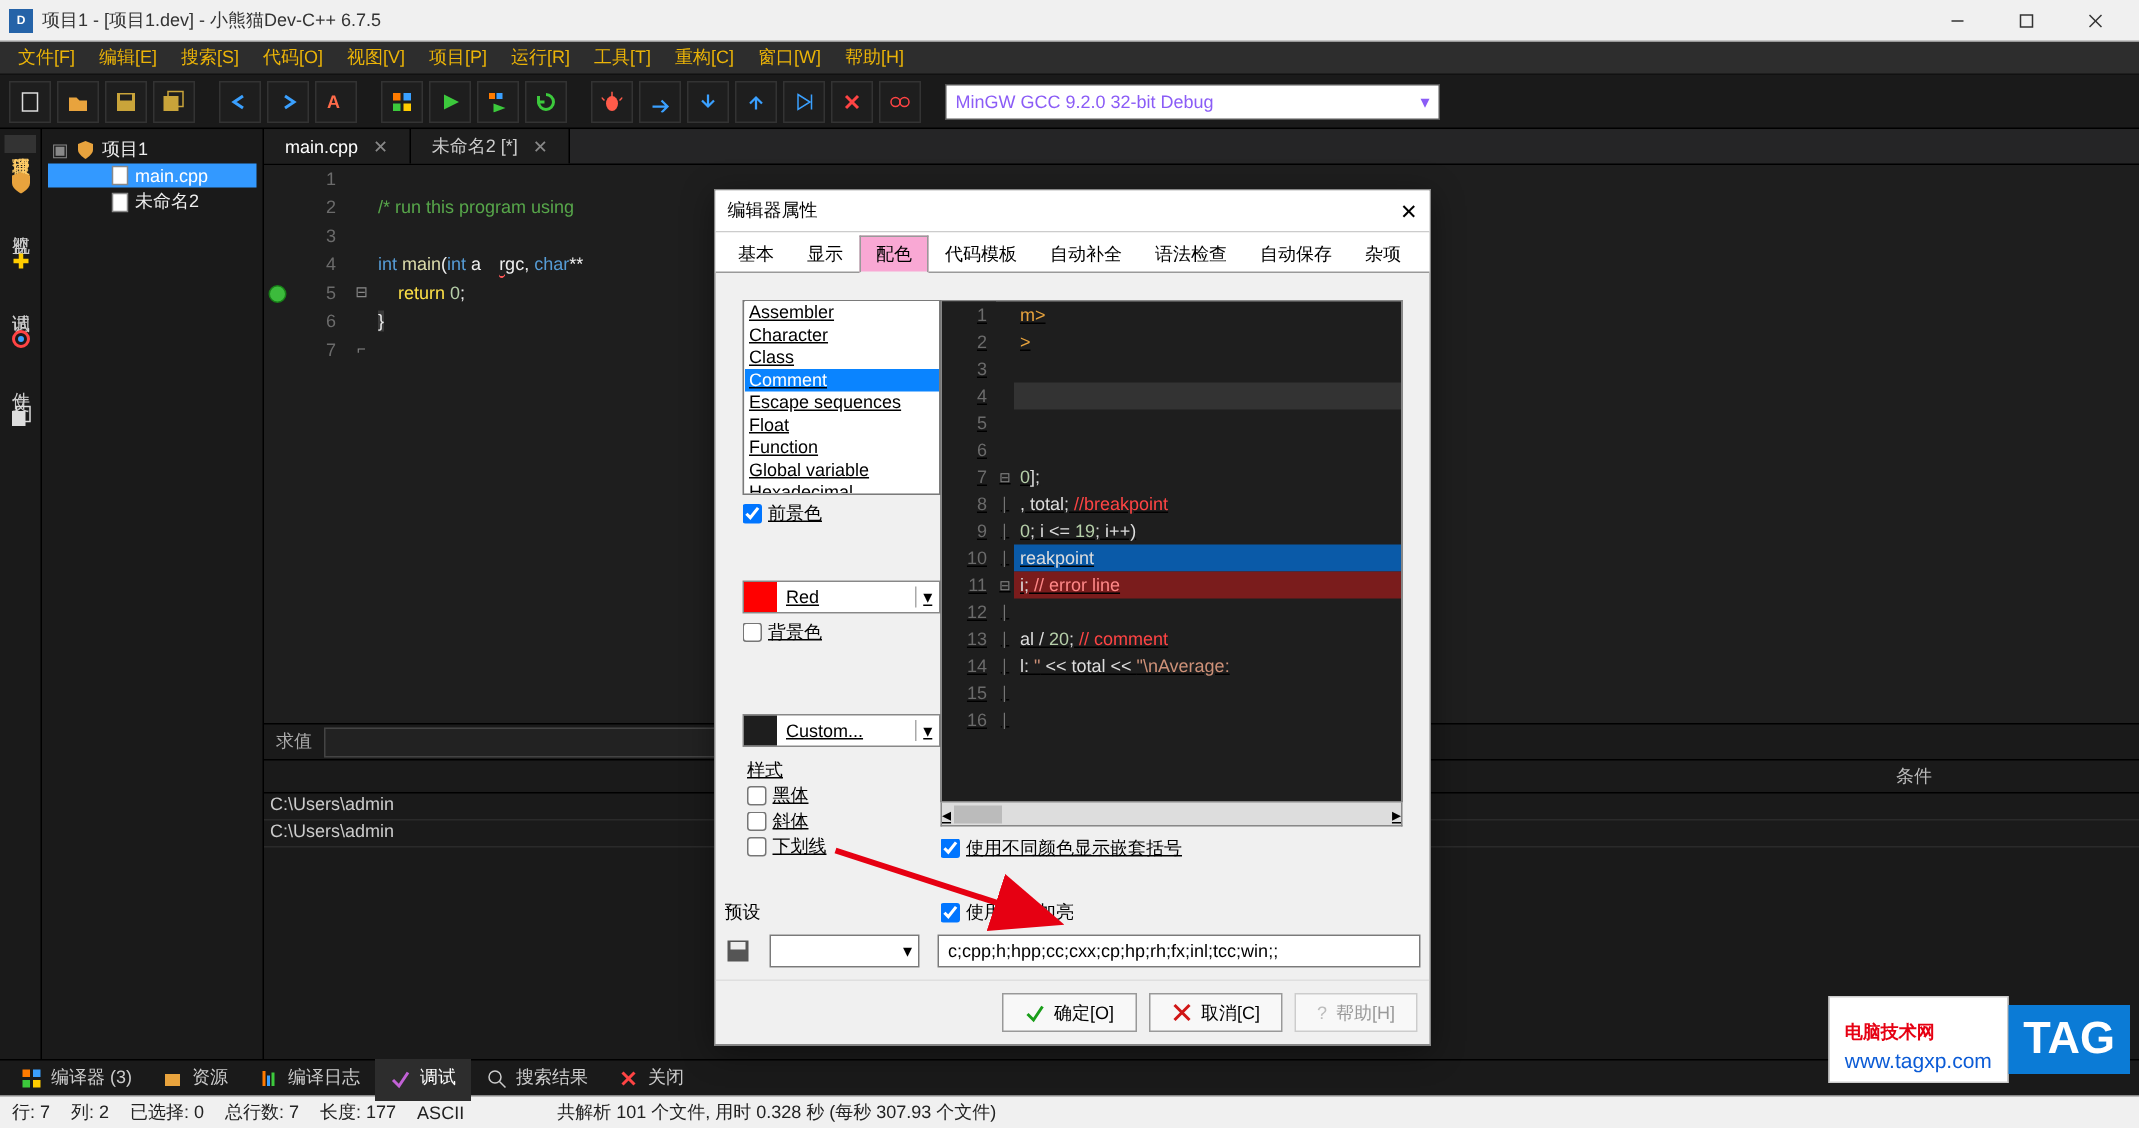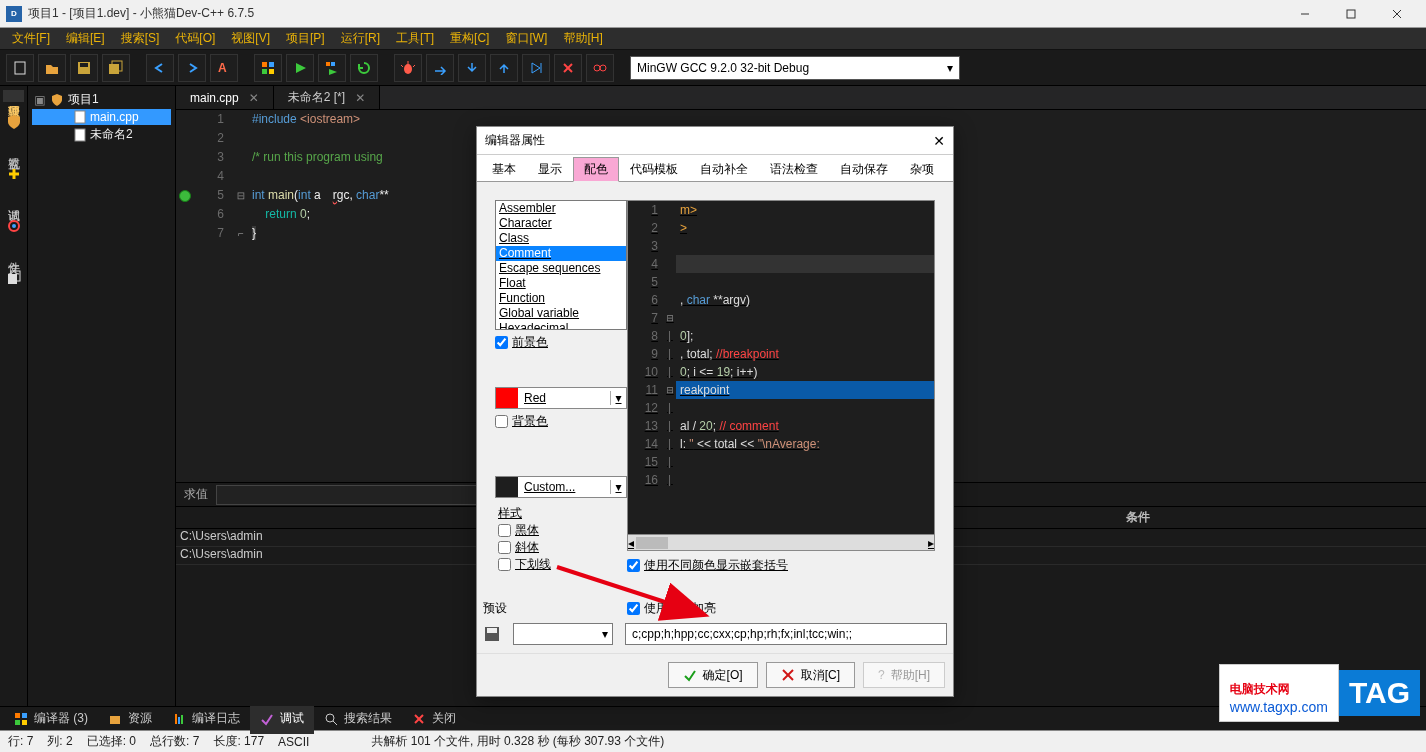--- a/index.html
+++ b/index.html
@@ -6,21 +6,21 @@
 body { background: #1e1e1e; color: #ccc; width: 1426px; height: 752px; overflow: hidden; position: relative; }
 .titlebar { height: 28px; background: #f0f0f0; color: #333; display: flex; align-items: center; padding: 0 6px; border-bottom: 1px solid #999; }
 .titlebar .icon { width: 16px; height: 16px; background: #2563a8; margin-right: 6px; display: inline-flex; align-items: center; justify-content: center; color:#fff; font-size:8px; font-weight:bold;}
 .titlebar .spacer { flex: 1; }
 .winbtn { width: 46px; height: 28px; display: flex; align-items: center; justify-content: center; color: #333; }
 .menubar { height: 22px; background: #2d2d2d; display: flex; align-items: center; padding: 0 4px; border-bottom:1px solid #111;}
 .menubar .mi { padding: 2px 8px; color: #eab308; cursor: default; }
 .toolbar { height: 36px; background: #1a1a1a; display: flex; align-items: center; padding: 0 6px; gap: 4px; border-bottom:1px solid #000;}
 .tb-btn { width: 28px; height: 28px; display: flex; align-items: center; justify-content: center; border: 1px solid #333; background:#1e1e1e;}
 .tb-sep { width: 8px; }
-.tb-select { height: 24px; width: 330px; background: #fff; color: #000000; border: 1px solid #555; padding: 0 6px; display:flex; align-items:center; justify-content:space-between;}
+.tb-select { height: 24px; width: 330px; background: #fff; color: #8b5cf6; border: 1px solid #555; padding: 0 6px; display:flex; align-items:center; justify-content:space-between;}
 .main { display: flex; height: calc(752px - 28px - 22px - 36px - 24px - 22px); }
 .leftstrip { width: 28px; background: #1a1a1a; display: flex; flex-direction: column; align-items: center; padding-top: 4px; gap: 10px; border-right:1px solid #000;}
 .leftstrip .vtab { writing-mode: vertical-rl; color: #ccc; padding: 6px 2px; cursor:default;}
 .leftstrip .vtab.active { background:#333; color:#ffcc66;}
 .leftstrip .sicon{width:20px;height:20px;display:flex;align-items:center;justify-content:center;}
 .tree { width: 148px; background: #1a1a1a; padding: 4px; border-right:1px solid #000;}
 .tree .node { display: flex; align-items: center; gap: 4px; padding: 1px 2px; color:#eee;}
 .tree .node.sel { background: #3399ff; color:#fff;}
 .tree .indent { width: 16px; }
 .tree .twisty{color:#888; width:12px; text-align:center;}
@@ -30,27 +30,27 @@
 .tab.active { background: #1e1e1e; color:#fff;}
 .tab .x{color:#888;}
 .code { flex: 1; display: flex; font-family: Consolas, monospace; font-size: 13px; }
 .glyph{width:18px; background:#1e1e1e;}
 .gut { width: 40px; text-align: right; color: #6b6b6b; padding-right: 10px; background: #1e1e1e; }
 .gut .ln{height:19px; line-height:19px;}
 .fold{width:14px; color:#888; background:#1e1e1e;}
 .fold .f{height:19px;line-height:19px;text-align:center;font-size:10px;}
 .src { flex: 1; padding-left: 4px; color:#eee;}
 .src .l{height:19px; line-height:19px; white-space:pre;}
-.kw{color:#14b8a6;} .cm{color:#57a64a;} .str{color:#ce9178;} .num{color:#b5cea8;} .fn{color:#dcdcaa;} .ty{color:#569cd6;} .err{text-decoration: underline wavy #ff5555; padding-left: 12px;}
+.kw{color:#fde047;} .cm{color:#57a64a;} .str{color:#ce9178;} .num{color:#b5cea8;} .fn{color:#dcdcaa;} .ty{color:#569cd6;} .err{text-decoration: underline wavy #ff5555; padding-left: 12px;}
 .debugrow{height:24px; background:#1a1a1a; border-top:1px solid #000; display:flex; align-items:center; padding:0 8px; gap:8px; color:#aaa;}
 .debugrow .dsel{width:290px; height:20px; background:#222; border:1px solid #444;}
 .bottom { height: 200px; background: #1a1a1a; border-top:1px solid #000; display:flex; flex-direction:column;}
 .btm-head{height:22px; display:flex; align-items:center; padding:0 0; color:#bbb; border-bottom:1px solid #000;}
 .btm-head .col2{flex:1; text-align:center;}
-.btm-head .col3{width:300px; font-weight:bold;}
+.btm-head .col3{width:300px; text-align:center;}
 .btm-rows{flex:1; overflow:hidden;}
 .btm-row{height:18px; padding-left:4px; color:#ccc; border-bottom:1px solid #2a2a2a; display:flex;}
 .btm-row .c1{width:410px; overflow:hidden;}
 .btm-tabs{height:24px; display:flex; align-items:center; gap:0; background:#1a1a1a; border-top:1px solid #000; padding:0 4px;}
 .btab{display:flex; align-items:center; gap:6px; padding:1px 10px; height:30px; color:#ccc;}
 .btab.active{background:#2d2d2d; color:#fff;}
 .statusbar { height: 22px; background: #f0f0f0; color: #222; display: flex; align-items: center; padding: 0 8px; gap: 14px; border-top:1px solid #888;}
 .dialog { position: absolute; left: 476px; top: 126px; width: 478px; background: #f0f0f0; border: 1px solid #888; box-shadow: 0 4px 20px rgba(0,0,0,.4); color: #000; }
 .dlg-title { height: 28px; display: flex; align-items: center; justify-content: space-between; padding: 0 8px; background:#fff; border-bottom:1px solid #ccc;}
 .dlg-tabs { display: flex; background: #fff; border-bottom: 1px solid #999; padding:2px 4px 0 4px;}
@@ -348,21 +348,20 @@
       <div class="fold">
         <div class="f"></div>
           <div class="f"></div>
           <div class="f"></div>
           <div class="f"></div>
           <div class="f">⊟</div>
           <div class="f"></div>
           <div class="f">⌐</div>
       </div>
       <div class="src">
-        <div class="l"><span class="ty">#include</span> <span class="str">&lt;iostream&gt;</span></div>
         <div class="l"></div>
         <div class="l"><span class="cm">/* run this program using                                             se") or input loop */</span></div>
         <div class="l"></div>
         <div class="l"><span class="ty">int</span> <span class="fn">main</span>(<span class="ty">int</span> a<span class="err">rg</span>c, <span class="ty">char</span>**</div>
         <div class="l">    <span class="kw">return</span> <span class="num">0</span>;</div>
         <div class="l"><span style="background:#3a3a3a;">}</span></div>
       </div>
     </div>
     <div class="debugrow">
       <span>求值</span>
@@ -545,26 +544,26 @@
             <div class="f">│</div>
             <div class="f">│</div>
             <div class="f">│</div>
         </div>
         <div class="pv-src">
           <div class="l"><span style="color:#e8a33d">m&gt;</span></div>
           <div class="l"><span style="color:#e8a33d">&gt;</span></div>
           <div class="l"></div>
           <div class="l" style="background:#333"></div>
           <div class="l"></div>
-          <div class="l">, <span class="ty">char</span> **argv)</div>
           <div class="l"></div>
           <div class="l"><span class="num">0</span>];</div>
           <div class="l">, total; <span style="color:#ff4444">//breakpoint</span></div>
           <div class="l"><span class="num">0</span>; i &lt;= <span class="num">19</span>; i++)</div>
           <div class="l sel">reakpoint</div>
+          <div class="l errl">i; <span style="color:#ff8888">// error line</span></div>
           <div class="l"></div>
           <div class="l">al / <span class="num">20</span>; <span style="color:#ff4444">// comment</span></div>
           <div class="l">l: <span class="str">"</span> &lt;&lt; total &lt;&lt; <span class="str">"\nAverage:</span></div>
         </div>
       </div>
       <div class="pv-scroll">
           <span>◂</span>
           <div class="thumb"></div>
           <span style="margin-left:auto">▸</span>
         </div>

